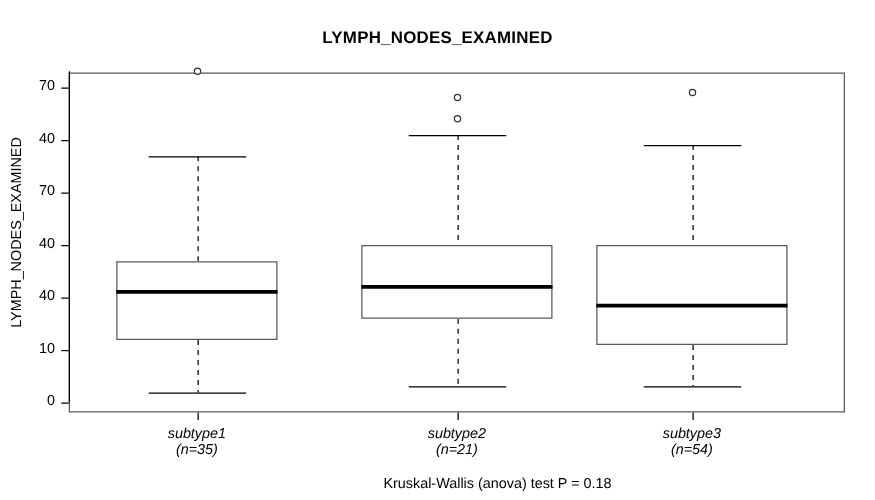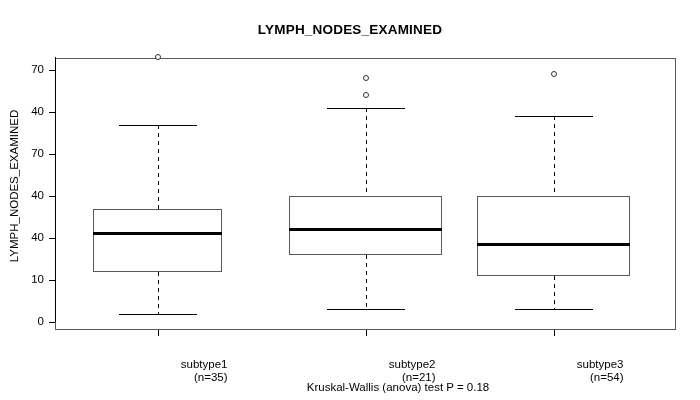--- a/index.html
+++ b/index.html
@@ -31,21 +31,21 @@
   }
   
   .y-tick-mark{background:#000;width:6px;height:1px;left:49px;}
   .y-tick-label{
     right:auto;width:34px;text-align:right;left:10px;
     font-size:11.5px;line-height:10px;
   }
   #y-axis-line{left:55px;top:58px;width:1px;height:272px;background:#000;}
   .x-tick-mark{background:#000;width:1px;height:6px;top:330px;}
   .x-tick-label{
-    width:140px;text-align:right;font-size:11.5px;line-height:13px;top:358px;
+    width:140px;text-align:center;font-size:11.5px;line-height:13px;top:341px;font-style:italic;
   }
   
   .box-rect{
     border:1px solid #595959;box-sizing:border-box;background:#ffffff;
   }
   .median-line{background:#000000;height:3px;}
   .whisker-line{background:#000000;width:1px;
     background-image:linear-gradient(to bottom,#000 0 4px,transparent 4px 8px);
     background-size:1px 8px;background-repeat:repeat-y;background-color:transparent;}
   .cap-line{background:#000000;height:1px;}

